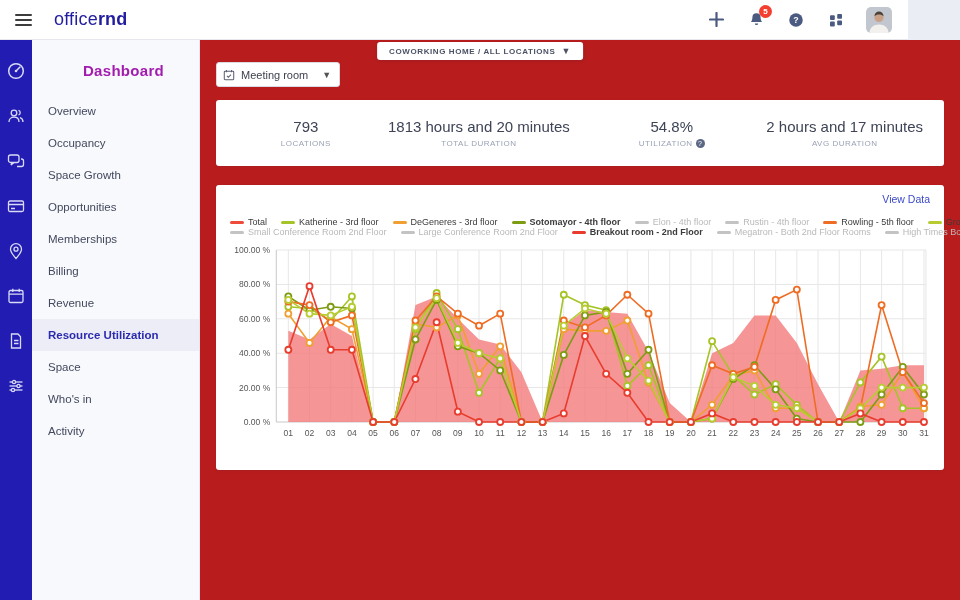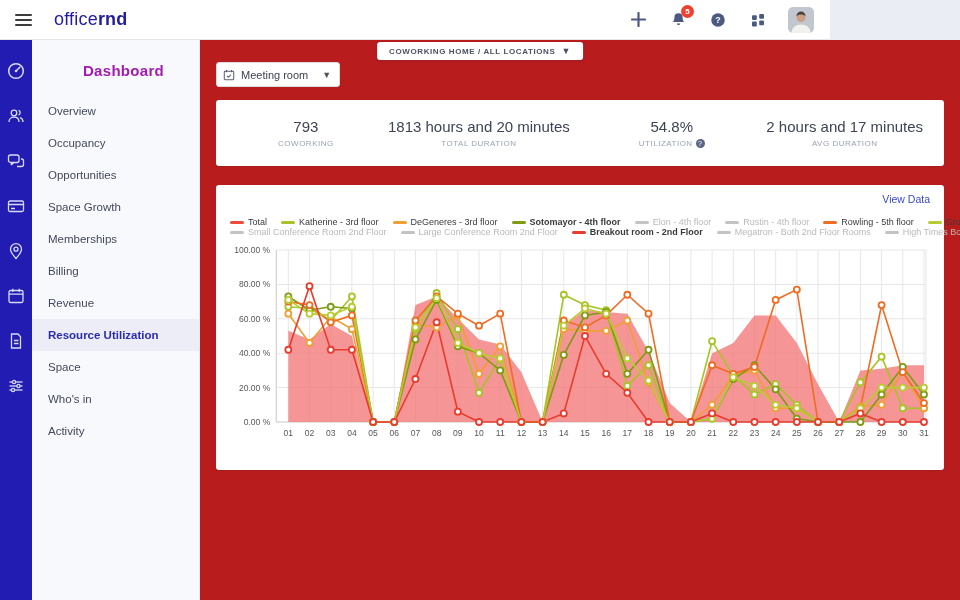--- a/index.html
+++ b/index.html
@@ -1,19 +1,19 @@
 <!DOCTYPE html>
 <html><head>
 <meta charset="utf-8">
 <style>
   * { margin:0; padding:0; box-sizing:border-box; }
   html,body { width:960px; height:600px; overflow:hidden; font-family:"Liberation Sans",sans-serif; background:#ebedf5; }
 
   
-  .topbar { position:absolute; top:0; left:0; width:830px; height:40px; background:#ffffff; border-bottom:1px solid #e6e7ee; display:flex; align-items:center; z-index:30; }
+  .topbar { position:absolute; top:0; left:0; width:908px; height:40px; background:#ffffff; border-bottom:1px solid #e6e7ee; display:flex; align-items:center; z-index:30; }
   .hamburger { width:38px; height:40px; display:flex; flex-direction:column; justify-content:center; align-items:center; gap:3px; cursor:pointer; margin-left:4px; }
   .hamburger span { display:block; width:17px; height:2px; background:#3d3d3d; border-radius:1px; }
   .logo { margin-left:12px; font-size:18px; color:#221d9e; letter-spacing:.2px; }
   .logo b { font-weight:700; }
   .topbar-right { margin-left:auto; display:flex; align-items:center; gap:20px; padding-right:16px; }
   .tb-icon { position:relative; width:20px; height:20px; display:flex; align-items:center; justify-content:center; cursor:pointer; color:#4b5a80; }
   .tb-icon svg { display:block; }
   .badge { position:absolute; top:-5px; right:-6px; min-width:13px; height:13px; border-radius:7px; background:#f23f30; color:#fff; font-size:8px; font-weight:700; display:flex; align-items:center; justify-content:center; padding:0 2px; }
   .avatar { width:26px; height:26px; border-radius:5px; overflow:hidden; cursor:pointer; }
 
@@ -145,22 +145,22 @@
         <path d="M3.5 14h13"></path>
         <circle cx="7" cy="14" r="1.6" fill="#221cb2"></circle>
       </svg></div>
   </div>
 
 <div class="sidebar">
   <div class="sidebar-title">Dashboard</div>
   <div class="menu" id="sidebar-menu">
       <div class="menu-item">Overview</div>
       <div class="menu-item">Occupancy</div>
+      <div class="menu-item">Space Growth</div>
       <div class="menu-item">Opportunities</div>
-      <div class="menu-item">Space Growth</div>
       <div class="menu-item">Memberships</div>
       <div class="menu-item">Billing</div>
       <div class="menu-item">Revenue</div>
       <div class="menu-item active">Resource Utilization</div>
       <div class="menu-item">Space</div>
       <div class="menu-item">Who's in</div>
       <div class="menu-item">Activity</div>
     </div>
 </div>
 
@@ -181,21 +181,21 @@
       </span>
       <span>Meeting room</span>
       <span class="chev">▼</span>
     </div>
   </div>
 
   <div class="card stats-card" id="stats-card">
       <div class="stat" style="flex: 0.95 1 0%;">
         <div class="stat-value">793</div>
         <div class="stat-label">
-          <span>COWORKING</span>
+          <span>LOCATIONS</span>
         </div>
       </div>
       <div class="stat" style="flex: 2.1 1 0%;">
         <div class="stat-value">1813 hours and 20 minutes</div>
         <div class="stat-label">
           <span>TOTAL DURATION</span>
         </div>
       </div>
       <div class="stat" style="flex: 1.3 1 0%;">
         <div class="stat-value">54.8%</div>

